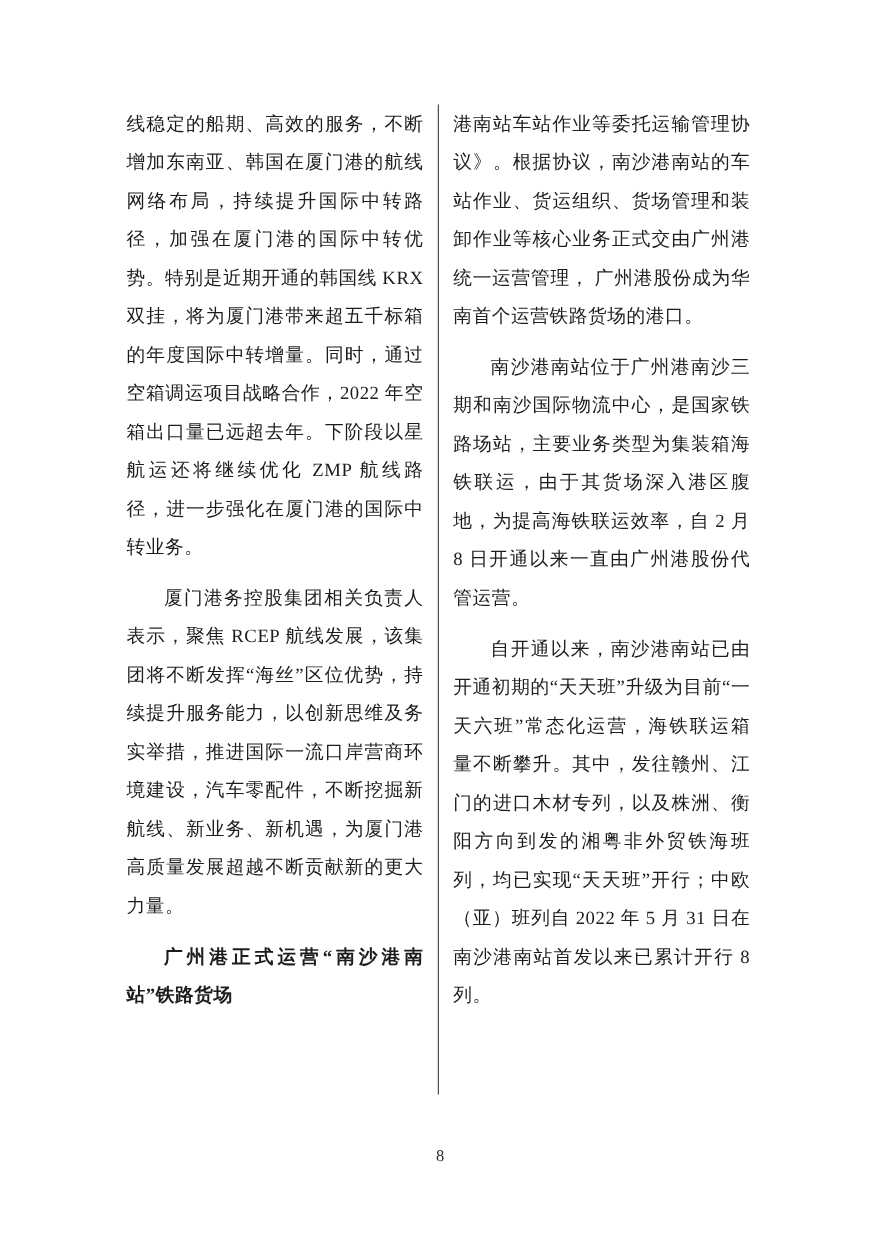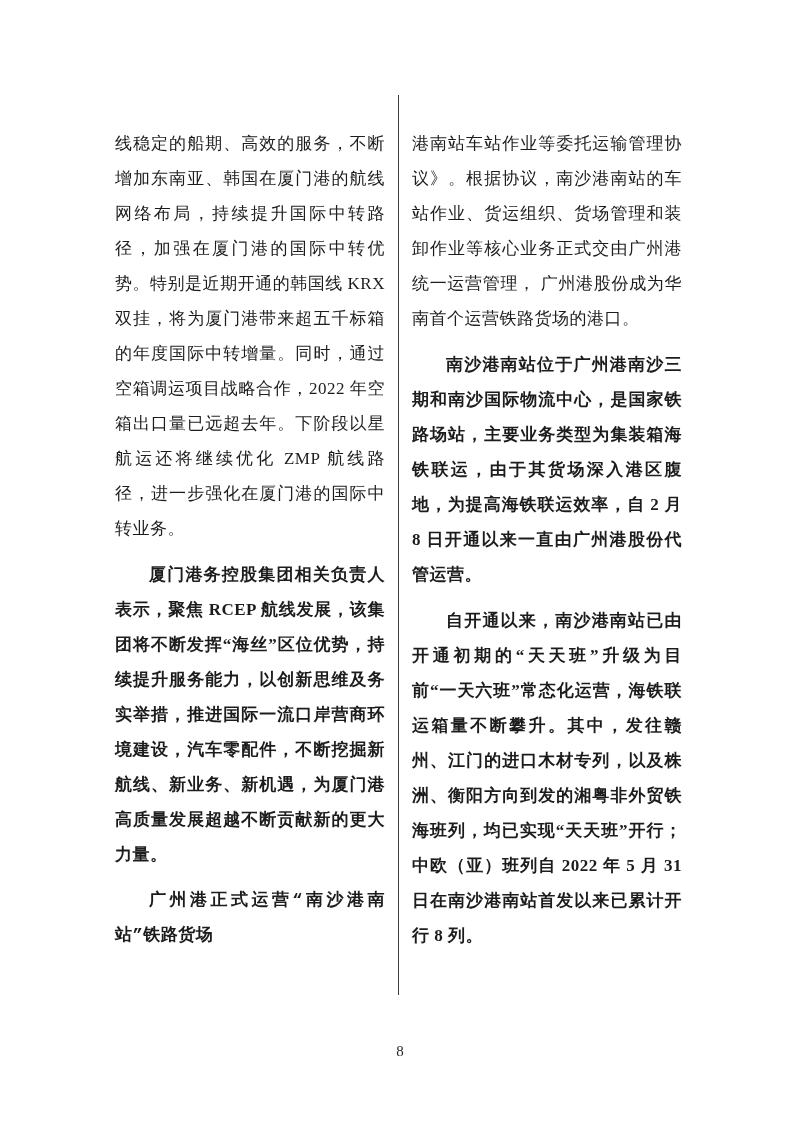--- a/index.html
+++ b/index.html
@@ -14,21 +14,21 @@
     background: #ffffff;
     overflow: hidden;
     font-family: "Liberation Serif", "DejaVu Serif", serif;
     color: #1c1c1c;
   }
   .content {
     position: absolute;
     left: 115px;
     top: 95px;
     display: flex;
-    align-items: center;
+    align-items: flex-start;
   }
   .column {
     width: 270px;
   }
   .divider {
     width: 1px;
     height: 900px;
     background: #3d3d3d;
     margin-left: 13px;
     margin-right: 13px;
@@ -37,25 +37,23 @@
   .para {
     margin: 0 0 11px 0;
     font-size: 17px;
     line-height: 35px;
     text-align: justify;
     letter-spacing: 0.5px;
     word-break: break-all;
   }
   .para.indent {
     text-indent: 2em;
-    font-weight: bold;
   }
   .para.heading {
     font-weight: bold;
-    font-family: Liberation Mono, monospace;
   }
   .page-number {
     position: absolute;
     left: 0;
     top: 1043px;
     width: 800px;
     text-align: center;
     font-size: 15px;
     color: #2a2a2a;
   }

